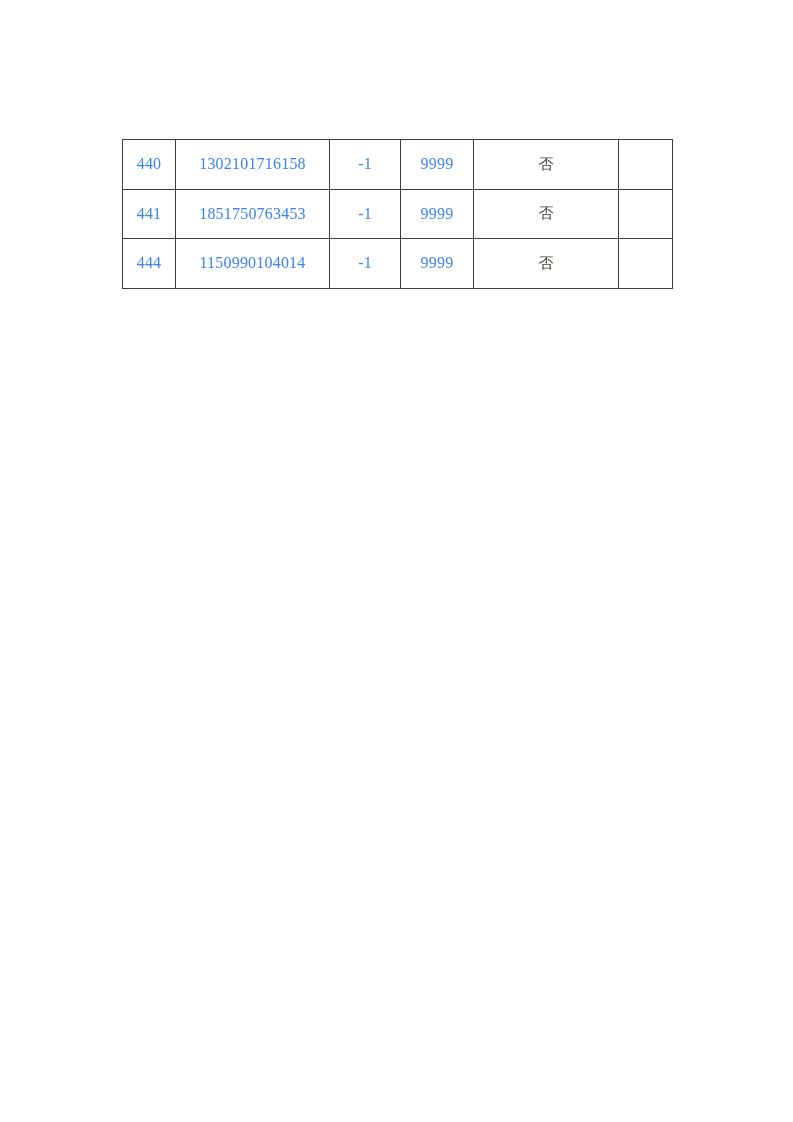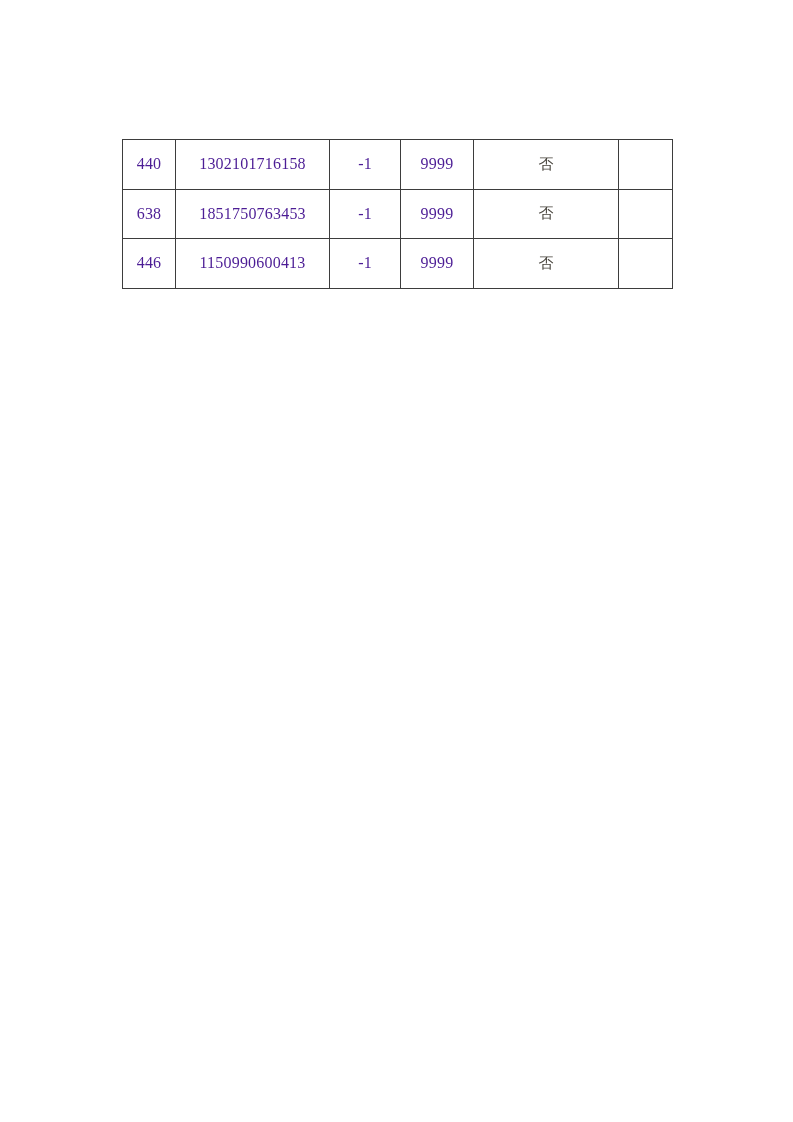--- a/index.html
+++ b/index.html
@@ -26,21 +26,21 @@
     height: 49.6px;
   }
   .doc-table td {
     border: 1px solid #3d3d3d;
     padding: 0;
     margin: 0;
     text-align: center;
     vertical-align: middle;
     font-family: "Liberation Serif", "DejaVu Serif", serif;
     font-size: 16px;
-    color: #4c1d95;
+    color: #3b82f6;
     letter-spacing: 0.2px;
     overflow: hidden;
     white-space: nowrap;
   }
   .doc-table td.cell-flag {
     font-size: 15px;
     color: #46423b;
     letter-spacing: 0;
   }
 </style>
@@ -60,30 +60,30 @@
     <tbody>
       <tr>
         <td>440</td>
         <td>1302101716158</td>
         <td>-1</td>
         <td>9999</td>
         <td class="cell-flag">否</td>
         <td></td>
       </tr>
       <tr>
-        <td>638</td>
+        <td>441</td>
         <td>1851750763453</td>
         <td>-1</td>
         <td>9999</td>
         <td class="cell-flag">否</td>
         <td></td>
       </tr>
       <tr>
-        <td>446</td>
-        <td>1150990600413</td>
+        <td>444</td>
+        <td>1150990104014</td>
         <td>-1</td>
         <td>9999</td>
         <td class="cell-flag">否</td>
         <td></td>
       </tr>
     </tbody>
   </table>
 </div>
 
 </body></html>

